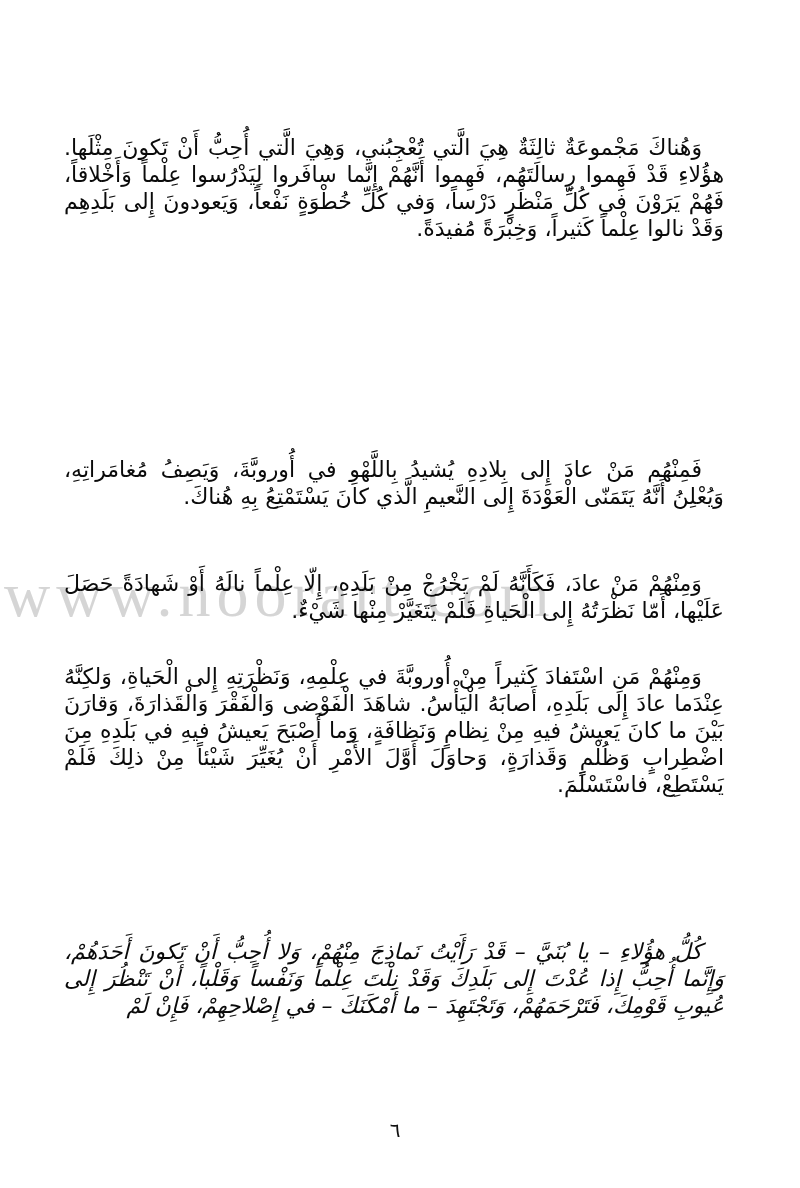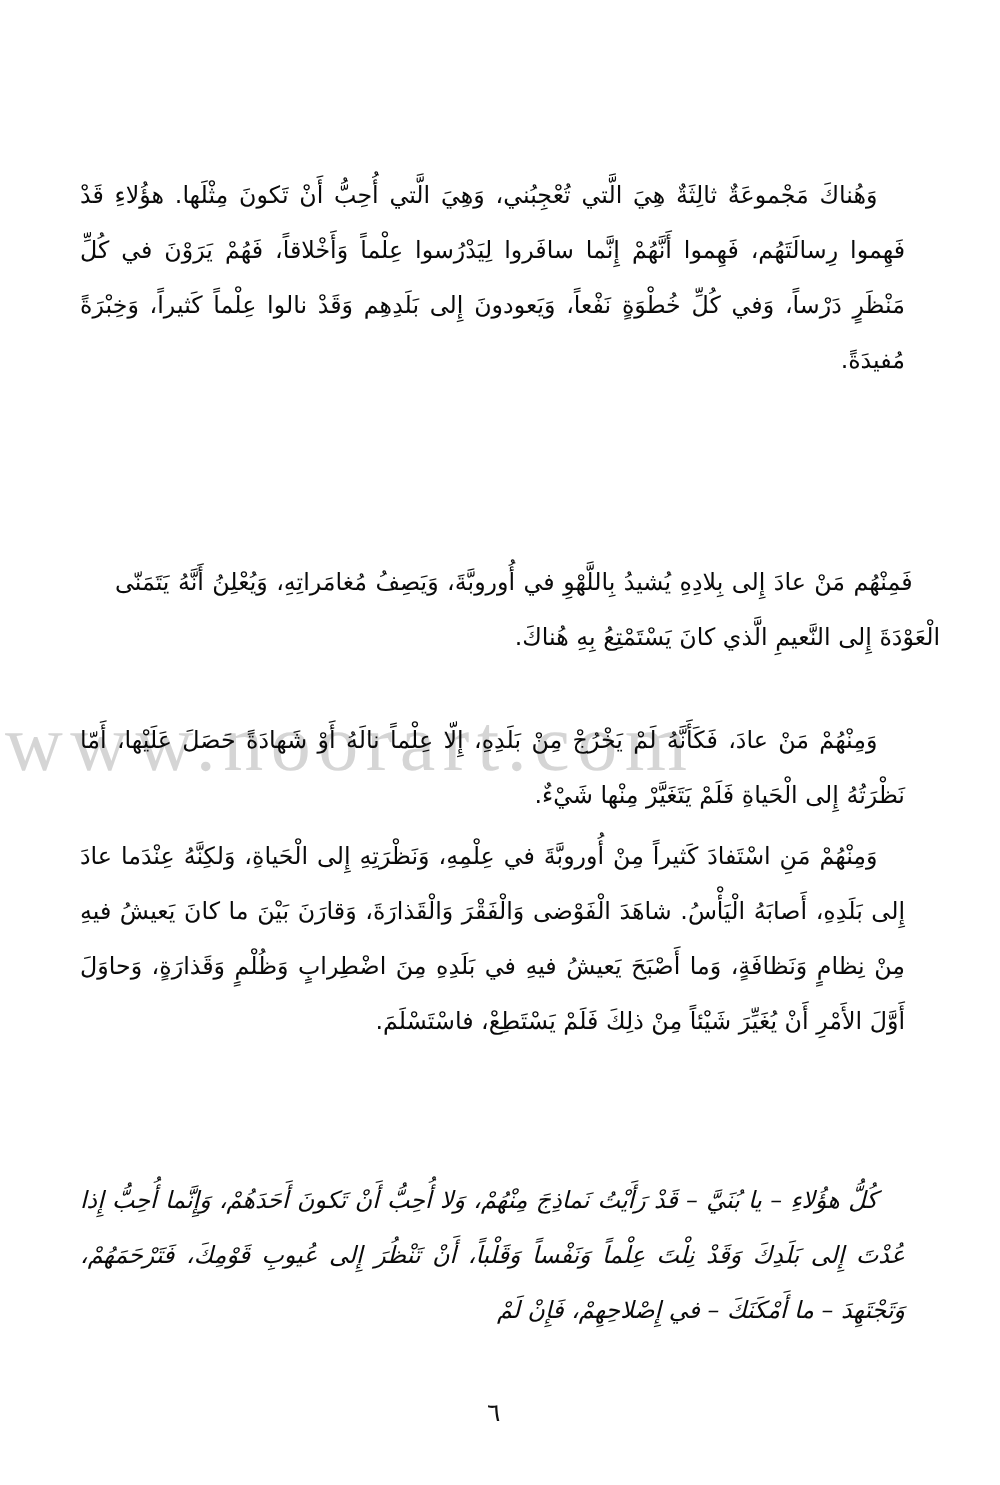--- a/index.html
+++ b/index.html
@@ -5,21 +5,21 @@
   html, body { margin: 0; padding: 0; background: #ffffff; }
   body { width: 800px; height: 1188px; position: relative; overflow: hidden; }
   .page {
     position: absolute; left: 0; top: 0; width: 800px; height: 1188px;
     background: #ffffff;
   }
   .text-block {
     position: absolute; left: 64px; width: 660px;
     direction: rtl; text-align: justify; text-align-last: right;
     font-family: "DejaVu Sans", sans-serif;
-    font-size: 19px; line-height: 44px; color: #0a0a0a;
+    font-size: 22px; line-height: 27px; color: #0a0a0a;
     font-weight: normal;
   }
   .para { margin: 0; text-indent: 22px; }
   .watermark {
     position: absolute; left: 4px; top: 560px; width: 695px;
     font-family: "Liberation Serif", serif; font-size: 64px; letter-spacing: 6px;
     color: #c8c8c8; opacity: 0.75; white-space: nowrap; text-align: left;
     pointer-events: none; line-height: 70px;
   }
   .page-number {
@@ -32,21 +32,21 @@
 
 <div class="page">
 
   <div class="watermark">www.noorart.com</div>
 
   <div class="text-block" style="top:134px;">
     <p class="para">وَهُناكَ مَجْموعَةٌ ثالِثَةٌ هِيَ الَّتي تُعْجِبُني، وَهِيَ الَّتي أُحِبُّ أَنْ تَكونَ مِثْلَها. هؤُلاءِ قَدْ فَهِموا رِسالَتَهُم، فَهِموا أَنَّهُمْ إِنَّما سافَروا لِيَدْرُسوا عِلْماً وَأَخْلاقاً، فَهُمْ يَرَوْنَ في كُلِّ مَنْظَرٍ دَرْساً، وَفي كُلِّ خُطْوَةٍ نَفْعاً، وَيَعودونَ إِلى بَلَدِهِم وَقَدْ نالوا عِلْماً كَثيراً، وَخِبْرَةً مُفيدَةً.</p>
   </div>
 
 
-  <div class="text-block" style="top:444px;margin-left:28px;">
+  <div class="text-block" style="top:456px;">
     <p class="para">فَمِنْهُم مَنْ عادَ إِلى بِلادِهِ يُشيدُ بِاللَّهْوِ في أُوروبَّةَ، وَيَصِفُ مُغامَراتِهِ، وَيُعْلِنُ أَنَّهُ يَتَمَنّى الْعَوْدَةَ إِلى النَّعيمِ الَّذي كانَ يَسْتَمْتِعُ بِهِ هُناكَ.</p>
   </div>
 
   <div class="text-block" style="top:570px;">
     <p class="para">وَمِنْهُمْ مَنْ عادَ، فَكَأَنَّهُ لَمْ يَخْرُجْ مِنْ بَلَدِهِ، إِلّا عِلْماً نالَهُ أَوْ شَهادَةً حَصَلَ عَلَيْها، أَمّا نَظْرَتُهُ إِلى الْحَياةِ فَلَمْ يَتَغَيَّرْ مِنْها شَيْءٌ.</p>
   </div>
 
   <div class="text-block" style="top:663px;">
     <p class="para">وَمِنْهُمْ مَنِ اسْتَفادَ كَثيراً مِنْ أُوروبَّةَ في عِلْمِهِ، وَنَظْرَتِهِ إِلى الْحَياةِ، وَلكِنَّهُ عِنْدَما عادَ إِلى بَلَدِهِ، أَصابَهُ الْيَأْسُ. شاهَدَ الْفَوْضى وَالْفَقْرَ وَالْقَذارَةَ، وَقارَنَ بَيْنَ ما كانَ يَعيشُ فيهِ مِنْ نِظامٍ وَنَظافَةٍ، وَما أَصْبَحَ يَعيشُ فيهِ في بَلَدِهِ مِنَ اضْطِرابٍ وَظُلْمٍ وَقَذارَةٍ، وَحاوَلَ أَوَّلَ الأَمْرِ أَنْ يُغَيِّرَ شَيْئاً مِنْ ذلِكَ فَلَمْ يَسْتَطِعْ، فاسْتَسْلَمَ.</p>
   </div>

